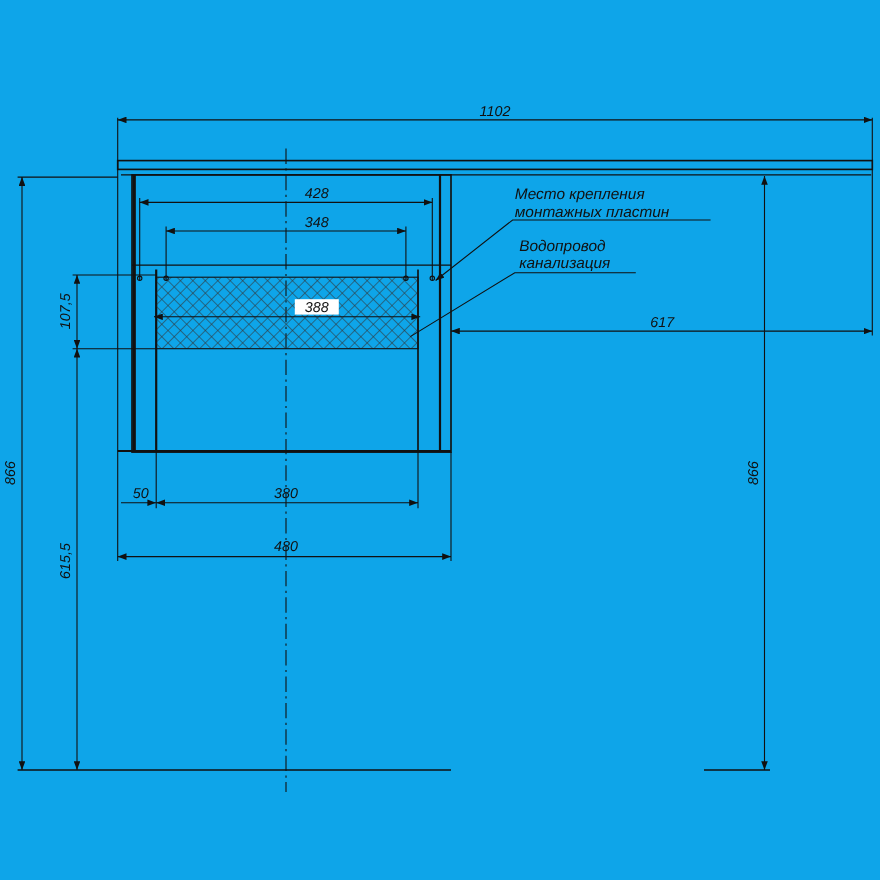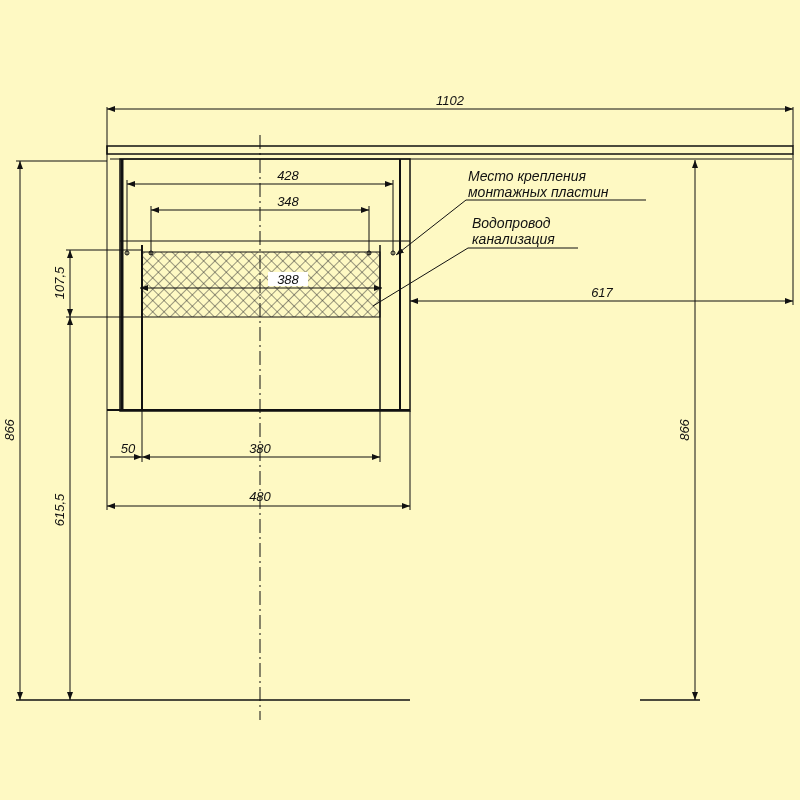--- a/index.html
+++ b/index.html
@@ -1,16 +1,16 @@
 <!DOCTYPE html>
 <html><head>
 <meta charset="utf-8">
 <style>
   html,body{margin:0;padding:0;background:#ffffff;}
-  #canvas{position:relative;width:800px;height:800px;background:#fef9c3;overflow:hidden;}
+  #canvas{position:relative;width:800px;height:800px;background:#0ea5e9;overflow:hidden;}
   svg{position:absolute;left:0;top:0;}
   .dim{font-family:"Liberation Sans",sans-serif;font-style:italic;font-size:13px;fill:#111;}
   .note{font-family:"Liberation Sans",sans-serif;font-style:italic;font-size:14px;fill:#111;}
   .ln{stroke:#111;fill:none;}
 </style>
 </head>
 <body>
 
 <div id="canvas">
 <svg width="800" height="800" viewBox="0 0 800 800">

